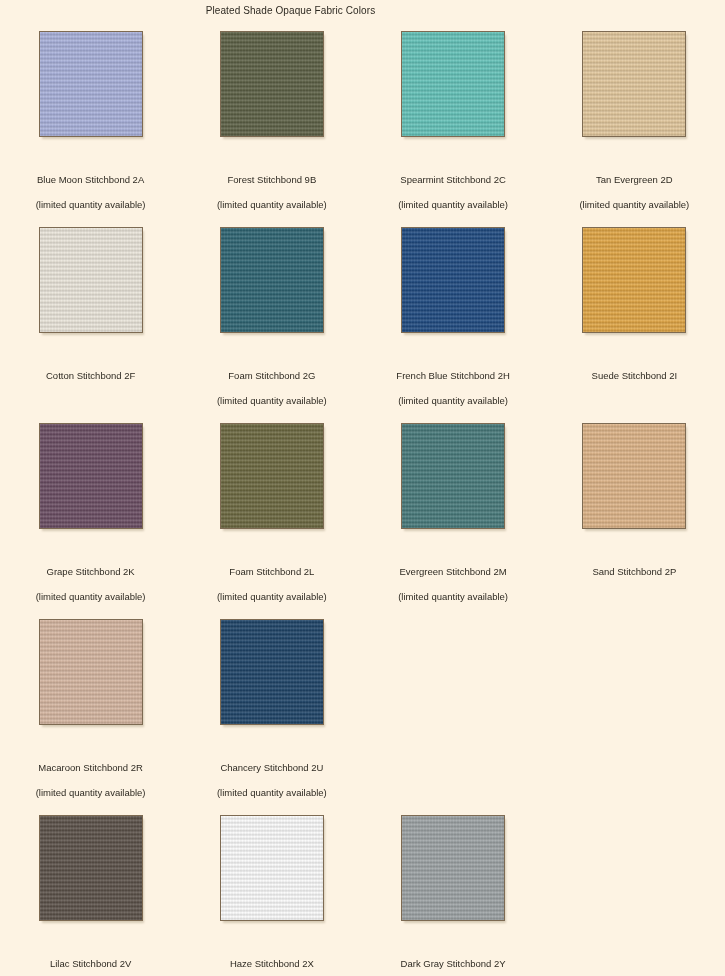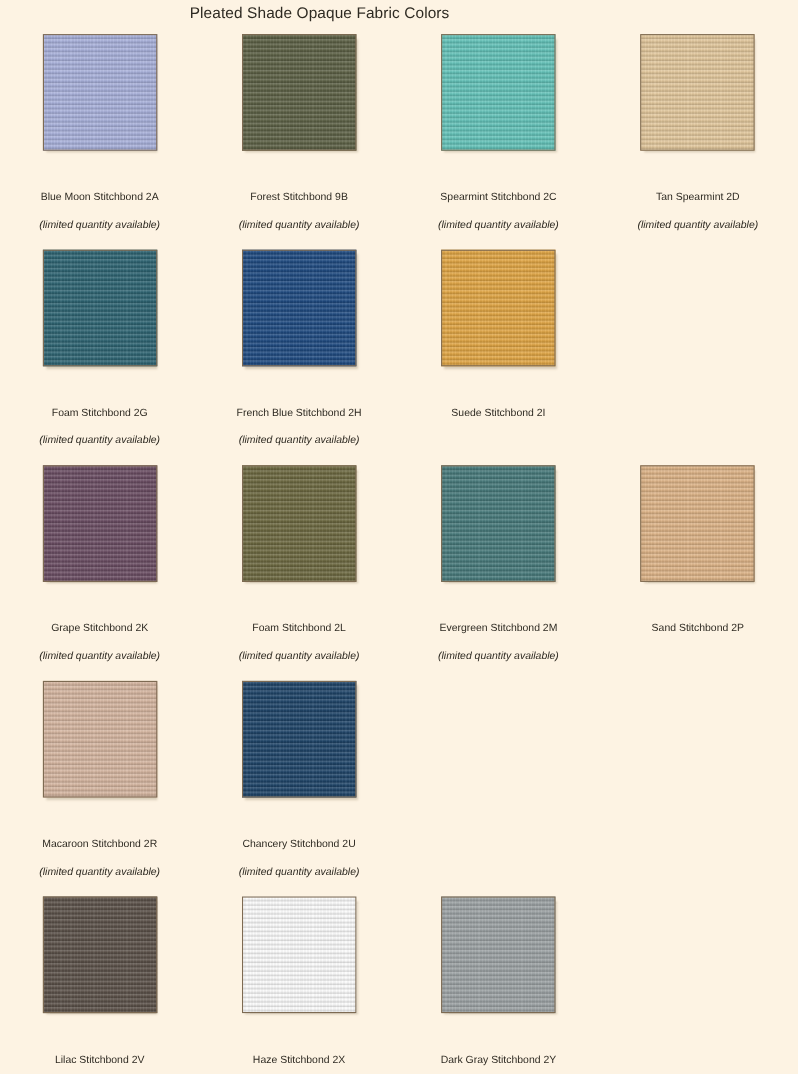--- a/index.html
+++ b/index.html
@@ -15,21 +15,21 @@
     color: #332b22;
     overflow: hidden;
     position: relative;
   }
   .page-title {
     position: absolute;
     top: 5px;
     left: 0;
     width: 581px;
     text-align: center;
-    font-size: 14px;
+    font-size: 10px;
     line-height: 12px;
     color: #2e2a22;
     letter-spacing: .1px;
   }
   .grid {
     position: absolute;
     top: 26px;
     left: 0;
     width: 725px;
   }
@@ -100,21 +100,20 @@
     text-align: center;
     white-space: nowrap;
   }
   .label-note {
     margin-top: 13px;
     font-size: 9.5px;
     line-height: 12px;
     color: #2e2a22;
     text-align: left;
     white-space: nowrap;
-    font-style: italic;
   }
   .label-note.hidden {
     visibility: hidden;
   }
 </style>
 </head>
 <body>
 
 <div class="page-title">Pleated Shade Opaque Fabric Colors</div>
 
@@ -138,25 +137,32 @@
         <div class="swatch-wrap">
           <div class="swatch" style="background-color: rgb(99, 194, 184);"></div>
         </div>
         <div class="label-name">Spearmint Stitchbond 2C</div>
         <div class="label-note">(limited quantity available)</div>
       </div>
       <div class="cell">
         <div class="swatch-wrap">
           <div class="swatch" style="background-color: rgb(226, 199, 156);"></div>
         </div>
-        <div class="label-name">Tan Spearmint 2D</div>
-        <div class="label-note">(limited quantity available)</div>
-      </div>
-    </div>
-    <div class="row">
+        <div class="label-name">Tan Evergreen 2D</div>
+        <div class="label-note">(limited quantity available)</div>
+      </div>
+    </div>
+    <div class="row">
+      <div class="cell">
+        <div class="swatch-wrap">
+          <div class="swatch" style="background-color: rgb(234, 229, 218);"></div>
+        </div>
+        <div class="label-name">Cotton Stitchbond 2F</div>
+        <div class="label-note hidden"></div>
+      </div>
       <div class="cell">
         <div class="swatch-wrap">
           <div class="swatch" style="background-color: rgb(46, 100, 114);"></div>
         </div>
         <div class="label-name">Foam Stitchbond 2G</div>
         <div class="label-note">(limited quantity available)</div>
       </div>
       <div class="cell">
         <div class="swatch-wrap">
           <div class="swatch" style="background-color: rgb(31, 74, 128);"></div>

